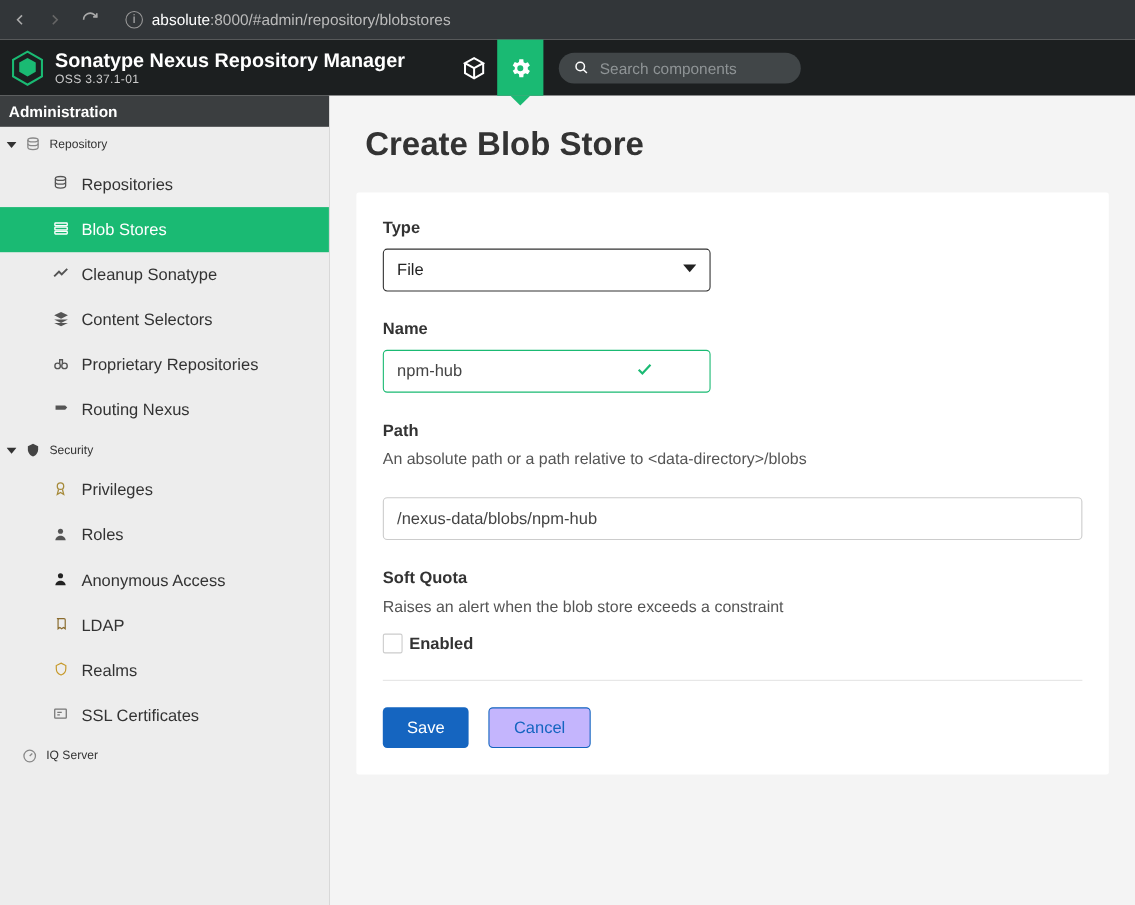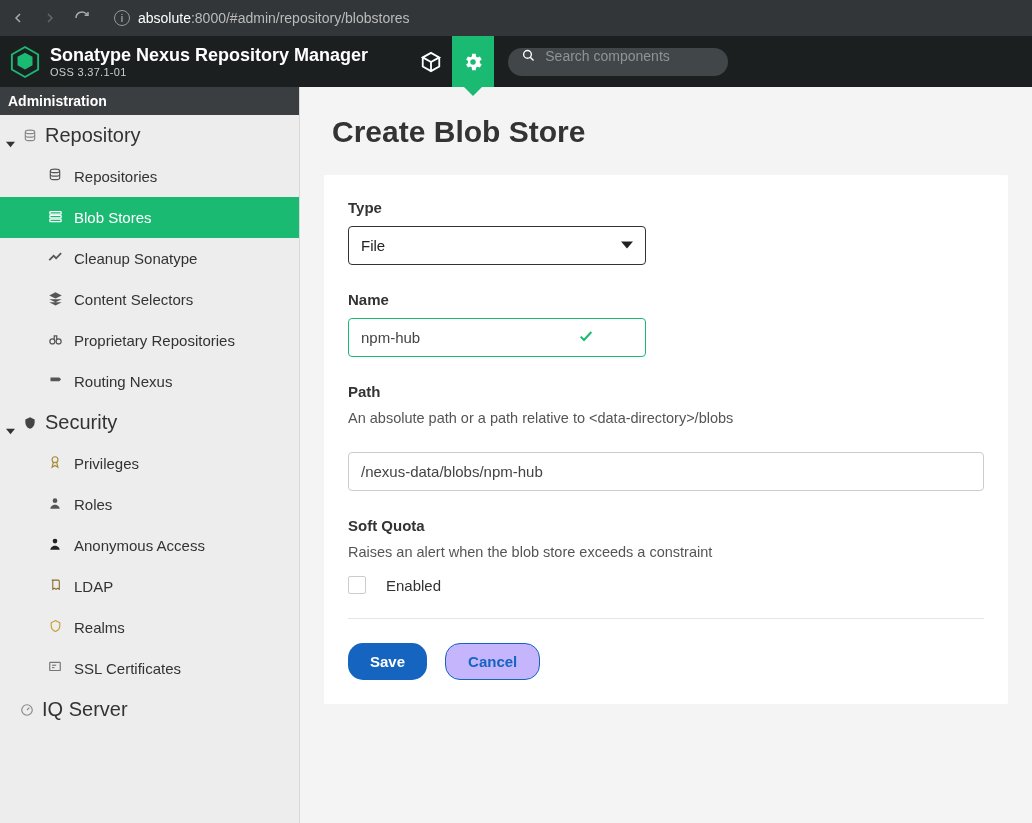--- a/index.html
+++ b/index.html
@@ -56,21 +56,21 @@
     .header-icon-btn.active::after{
       content:''; position:absolute; bottom:-9px; left:50%; transform:translateX(-50%);
       border-left:9px solid transparent; border-right:9px solid transparent; border-top:9px solid #1aba73;
       z-index: 10;
     }
     .search-pill {
       margin-left:14px;
       background:#414648;
       height:28px;
       border-radius:14px;
-      display:flex; align-items:flex-start;
+      display:flex; align-items:center;
       padding:0 14px;
       gap:10px;
       width:220px;
       color:#999;
       font-size:14px;
     }
     .search-pill input {
       background:transparent; border:none; outline:none; color:#ddd; font-size:14px; width:100%;
     }
     .search-pill input::placeholder { color:#8f9496; }
@@ -92,21 +92,21 @@
       background:#ededed;
       border-right: 1px solid #d8d8d8;
       overflow-y:auto;
       scrollbar-width:none;
     }
     .tree-group { }
     .tree-group-header {
       display:flex; align-items:center; gap:8px;
       padding: 9px 8px 9px 6px;
       color:#333;
-      font-size:20px;
+      font-size:11px;
       cursor:pointer;
     }
     .tree-group-header .caret { width:9px; height:9px; }
     .tree-group-header .caret svg { width:100%; height:100%; }
     .tree-children {}
     .tree-item {
       display:flex; align-items:flex-start; gap:10px;
       padding: 12px 8px 12px 46px;
       font-size: 15px;
       color:#333;
@@ -153,28 +153,28 @@
       font-family:inherit;
     }
     .input-box.narrow { width:298px; }
     .input-box.validated { border-color:#1aba73; padding-right:36px; }
     .input-wrap { position:relative; }
     .input-wrap.narrow { width:256px; }
     .validated-check {
       position:absolute; right:10px; top:50%; transform:translateY(-50%);
       color:#1aba73;
     }
-    .checkbox-row { display:flex; align-items:center; gap:20px; font-size:15px; color:#333; margin-top:16px;}
+    .checkbox-row { display:flex; align-items:center; gap:6px; font-size:15px; color:#333; margin-top:16px;font-weight:bold;}
     .fake-checkbox {
       width:18px; height:18px; border:1px solid #ccc; border-radius:2px; background:#fff;
     }
     hr.divider { border:none; border-top:1px solid #e5e5e5; margin: 24px 0; }
     .btn-row { display:flex; gap:18px; }
     .btn {
-      border-radius:15px; padding:9px 22px; font-size:15px; font-weight:700; cursor:pointer;
+      border-radius:4px; padding:9px 22px; font-size:15px; font-weight:400; cursor:pointer;
     }
     .btn-primary { background:#1565c0; color:#fff; border:none; }
     .btn-secondary { background:#c4b5fd; color:#1565c0; border:1px solid #1565c0; }
     
     .sm-db { display:inline-flex; }
     .icon-16 { width:16px; height:16px; }
   </style>
 </head>
 <body>
 

